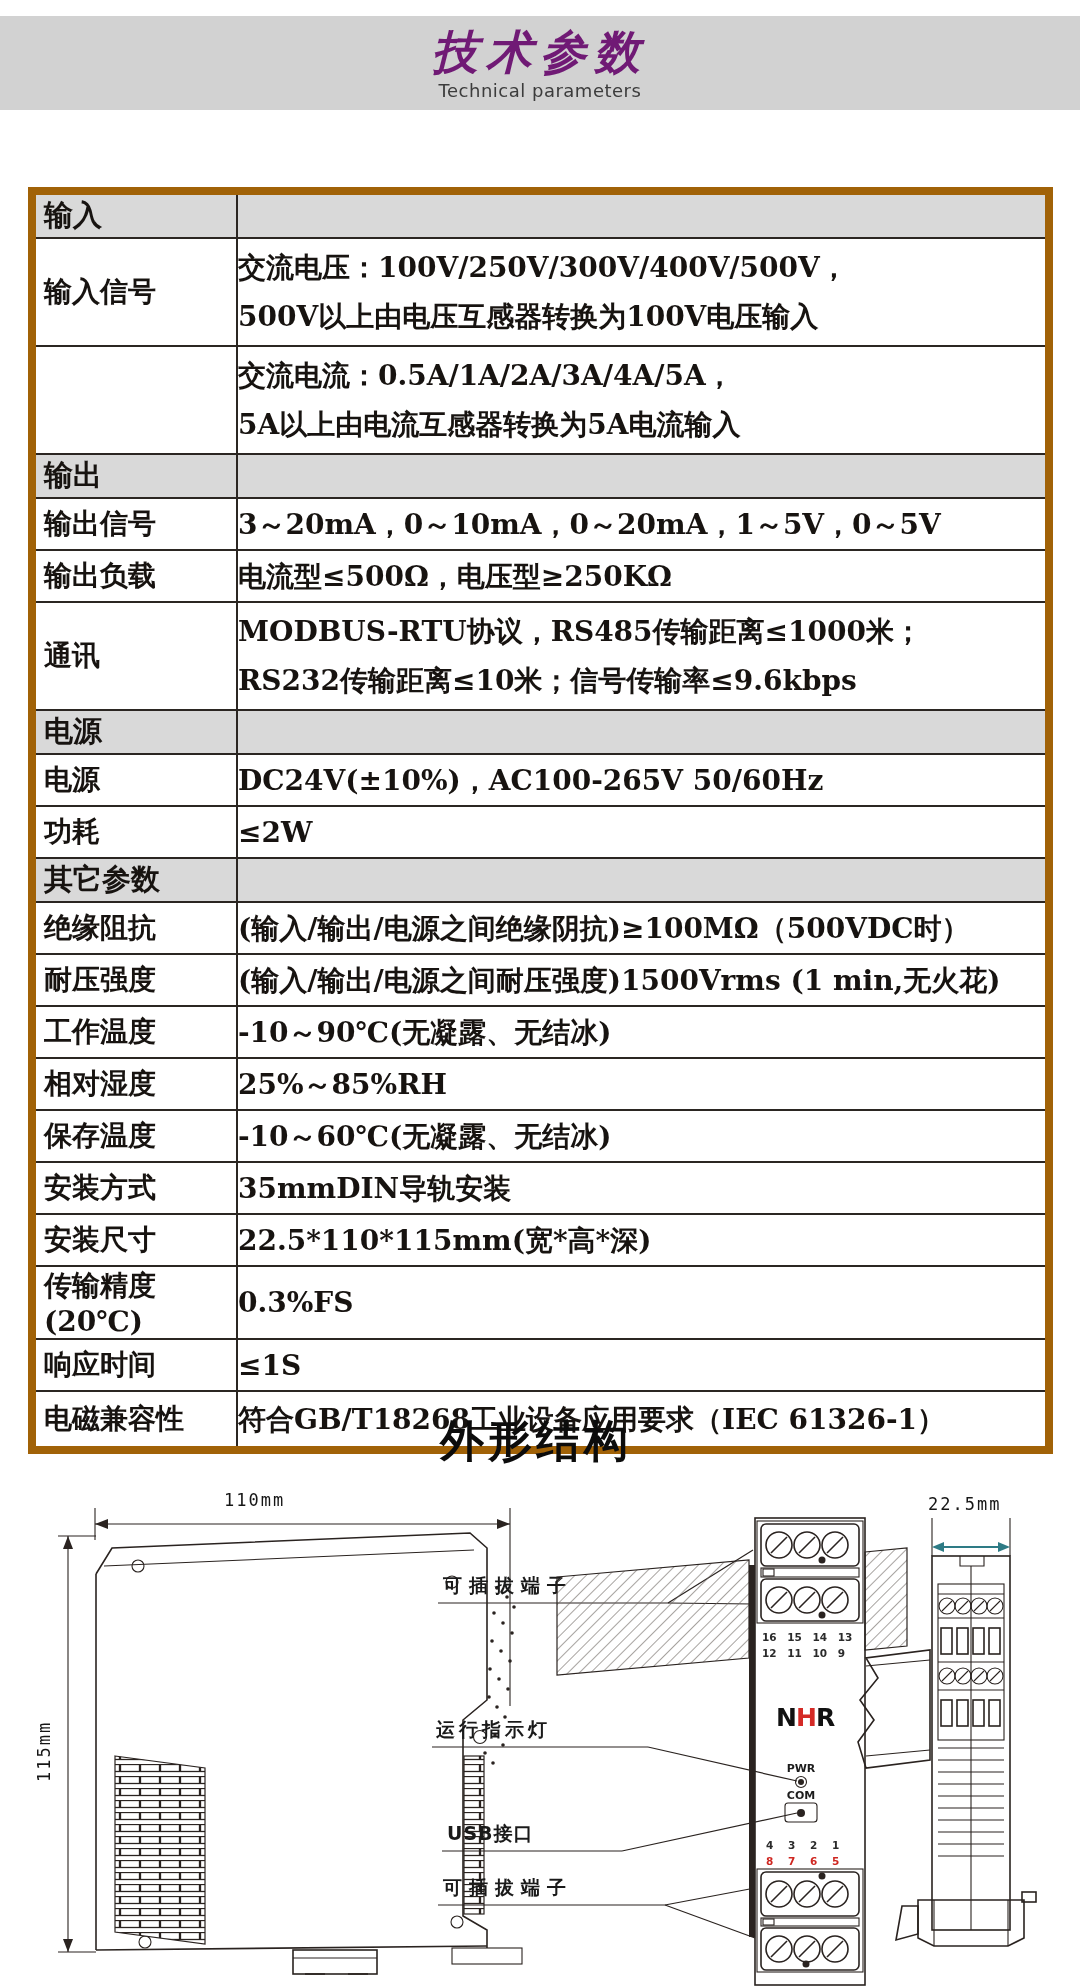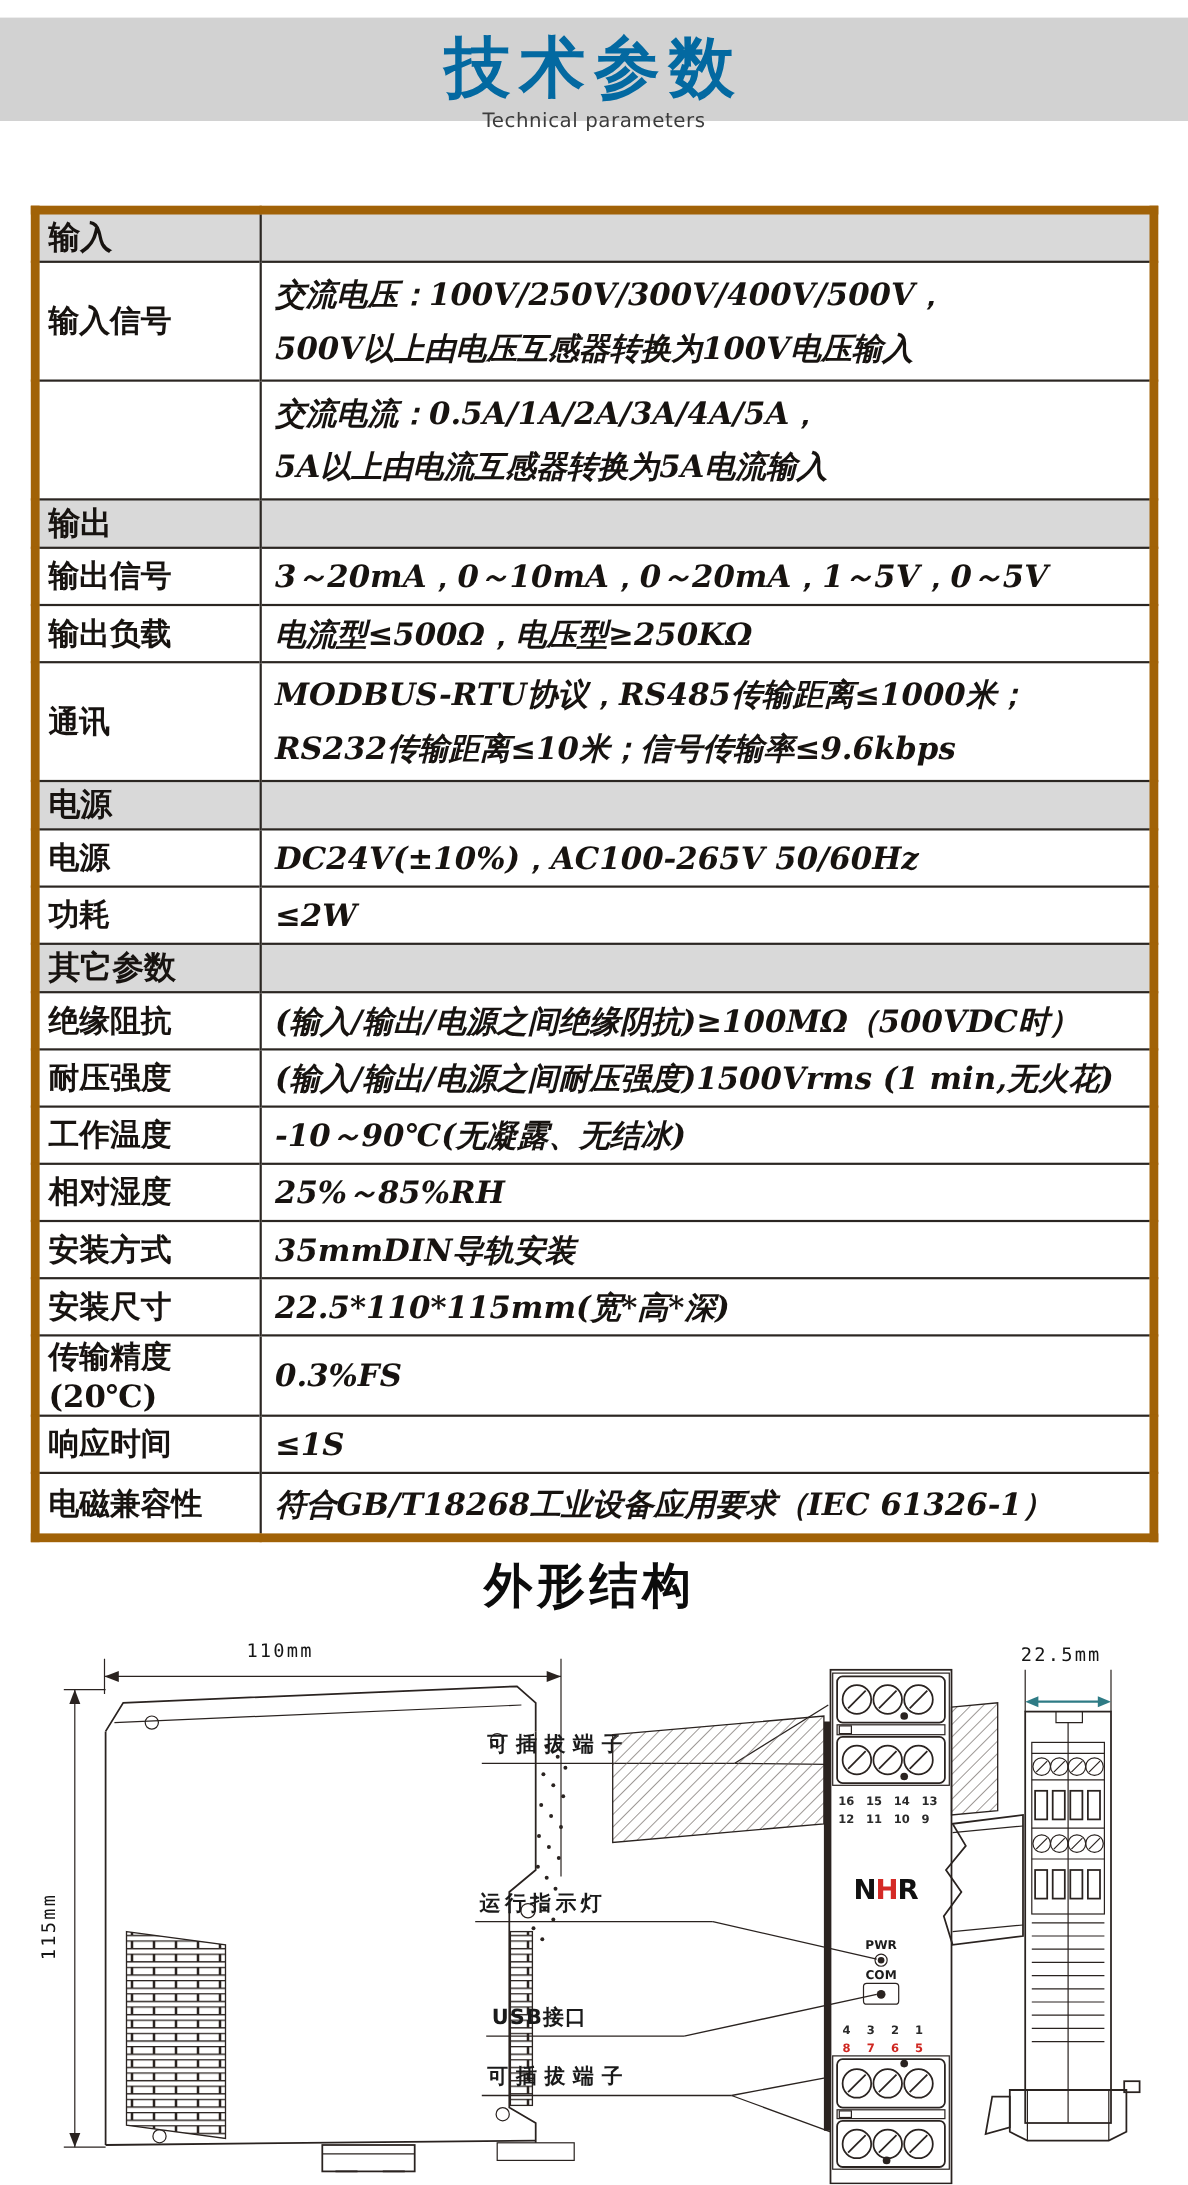--- a/index.html
+++ b/index.html
@@ -1,29 +1,29 @@
 <!DOCTYPE html>
 <html><head>
 <meta charset="utf-8">
 <style>
   html,body{margin:0;padding:0;background:#fff;}
   body{width:1080px;height:1986px;position:relative;font-family:"DejaVu Sans","Liberation Sans",sans-serif;color:#141414;}
 
   
   .banner{position:absolute;left:0;top:16px;width:1080px;height:94px;background:#d2d2d2;text-align:center;}
-  .banner .t{font-size:60px;font-weight:900;letter-spacing:8px;color:#0369a1;margin-top:6px;}
+  .banner .t{font-size:46px;font-weight:900;letter-spacing:8px;color:#701a75;margin-top:6px;font-style:italic;}
   .banner .s{font-size:18px;color:#3c3c3c;margin-top:-4px;letter-spacing:.5px;text-align:center;}
 
   
   .spec{position:absolute;left:28px;top:187px;width:1025px;border-collapse:collapse;table-layout:fixed;
         font-family:"DejaVu Serif","Liberation Serif",serif;font-weight:600;font-size:28px;color:#171310;}
   .spec td{border-top:2px solid #2b2622;border-left:2px solid #2b2622;padding:0 8px;vertical-align:middle;}
   .spec{border:8px solid #a16207;}
   .spec col.c1{width:205px;}
-  .spec td.v{padding-left:12px;white-space:pre-line;line-height:1.75;font-style:italic;}
+  .spec td.v{padding-left:0;white-space:pre-line;line-height:1.75;}
   tr.sec td{background:#d9d9d9;height:42px;font-size:29px;}
   tr.r1 td{height:50px;}
   tr.r2 td{height:106px;}
   tr.last td{height:54px;}
 
   
   .outline-title{position:absolute;left:0;top:1412px;width:1072px;text-align:center;
                  font-size:44px;font-weight:900;letter-spacing:4px;color:#0c0c0c;}
   svg{position:absolute;left:0;top:1470px;}
   .ln{stroke:#2a2320;stroke-width:1.6;fill:none;}
@@ -110,20 +110,24 @@
         <td>耐压强度</td>
         <td class="v">(输入/输出/电源之间耐压强度)1500Vrms (1 min,无火花)</td>
       </tr>
     <tr class="r1">
         <td>工作温度</td>
         <td class="v">-10～90℃(无凝露、无结冰)</td>
       </tr>
     <tr class="r1">
         <td>相对湿度</td>
         <td class="v">25%～85%RH</td>
+      </tr>
+    <tr class="r1">
+        <td>保存温度</td>
+        <td class="v">-10～60℃(无凝露、无结冰)</td>
       </tr>
     <tr class="r1">
         <td>安装方式</td>
         <td class="v">35mmDIN导轨安装</td>
       </tr>
     <tr class="r1">
         <td>安装尺寸</td>
         <td class="v">22.5*110*115mm(宽*高*深)</td>
       </tr>
     <tr class="r1">

